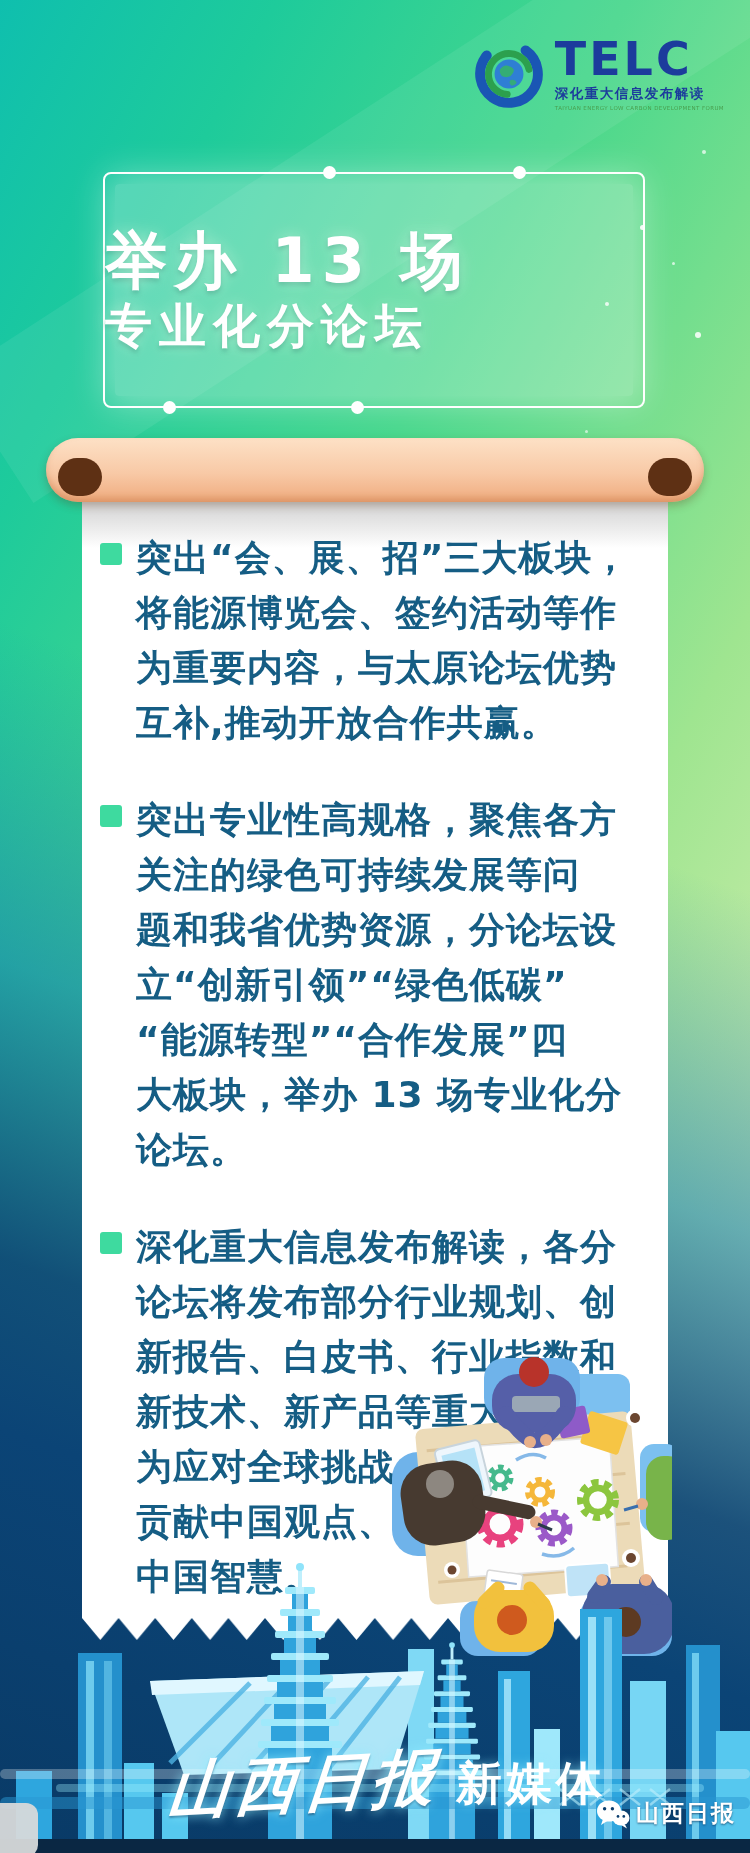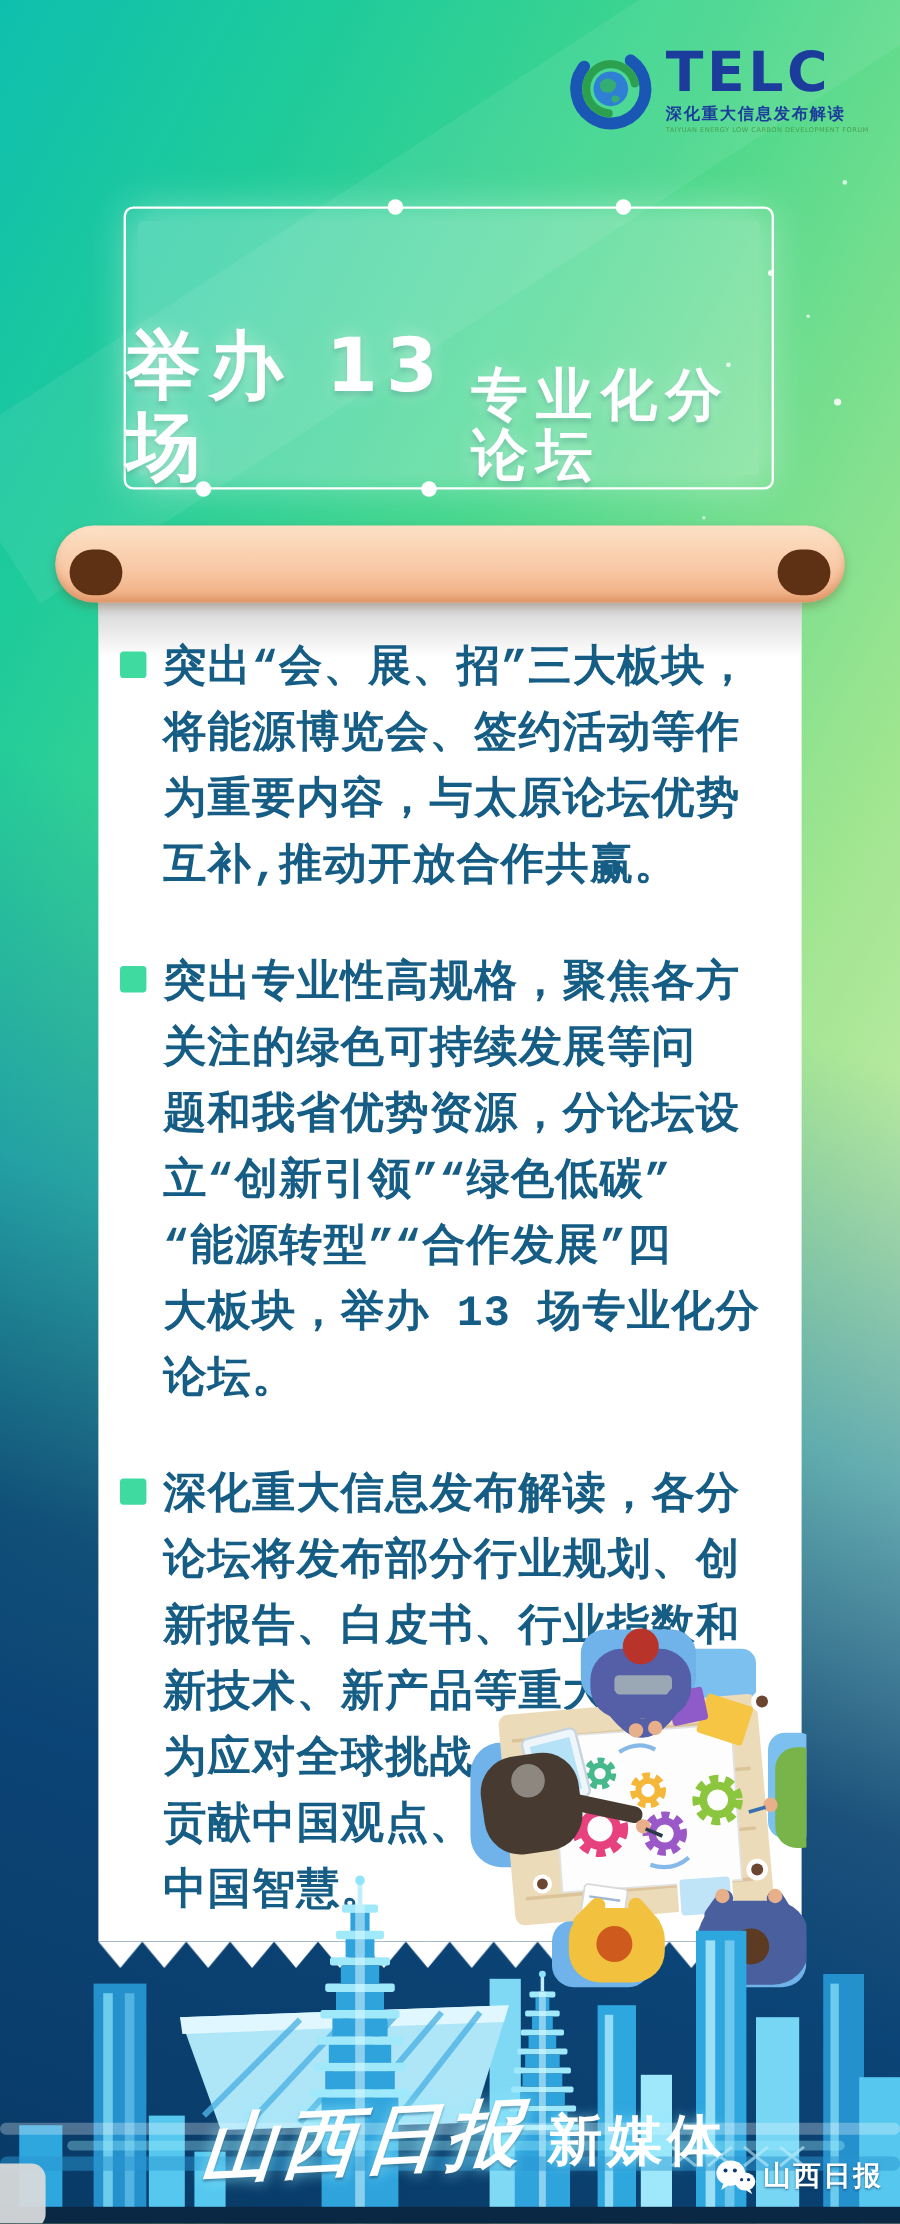--- a/index.html
+++ b/index.html
@@ -8,55 +8,55 @@
   .poster { position:relative; width:750px; height:1853px; margin:0 auto; overflow:hidden;
     background:
       linear-gradient(200deg, rgba(9,58,102,0) 42%, rgba(16,120,180,0.55) 58%, rgba(11,68,118,0.92) 72%, #0b4476 80%, #093a66 100%),
       linear-gradient(118deg, #0fbfae 0%, #1ecb9b 16%, #47d78c 36%, #9fe590 62%, #dcefb6 86%, #eef5c8 100%);
   }
   .beam { position:absolute; left:-80px; top:120px; width:900px; height:150px;
     background:rgba(255,255,255,0.07); transform:rotate(-33deg); }
   .sparkle { position:absolute; border-radius:50%; background:#fff; }
 
   
-  .logo { position:absolute; top:36px; right:26px; display:flex; align-items:center; gap:8px; }
+  .logo { position:absolute; top:36px; right:26px; display:flex; gap:8px; }
   .logo-emblem { width:76px; height:76px; }
   .logo-text { display:flex; flex-direction:column; align-items:flex-start; }
   .logo-acronym { font-size:46px; font-weight:900; color:#1c3c9c; letter-spacing:3px; line-height:1; }
   .logo-cn { font-size:13.5px; font-weight:bold; color:#1c3c9c; letter-spacing:1.5px; margin-top:3px; white-space:nowrap; }
   .logo-en { font-size:5.5px; color:#49a050; letter-spacing:0.4px; margin-top:2px; white-space:nowrap; }
 
   
   .title-frame { position:absolute; left:103px; top:172px; width:542px; height:236px;
     border:2.5px solid #fff; border-radius:8px; }
   .title-glow { position:absolute; inset:10px; background:rgba(255,255,255,0.26);
     box-shadow:0 0 34px 10px rgba(255,255,255,0.35); border-radius:4px; }
   .frame-dot { position:absolute; width:13px; height:13px; background:#fff; border-radius:50%; }
   .dot-t1 { left:218px; top:-8px; } .dot-t2 { left:408px; top:-8px; }
   .dot-b1 { left:58px;  bottom:-8px; } .dot-b2 { left:246px; bottom:-8px; }
-  .title-text { position:absolute; inset:0; display:flex; flex-direction:row; justify-content:center;
-    align-items:flex-end; gap:6px; }
+  .title-text { position:absolute; inset:0; display:flex; flex-direction:column; justify-content:center;
+    align-items:flex-start; gap:6px; }
   .title-line { color:#fff; font-weight:900; letter-spacing:7px; line-height:1.08;
     text-shadow:0 0 16px rgba(170,235,205,0.95), 0 3px 4px rgba(30,110,95,0.35); }
   .title-line1 { font-size:62px; } .title-line2 { font-size:47px; }
 
   
   .paper { position:absolute; left:82px; top:470px; width:586px; height:1148px; background:#fff; z-index:3; }
   .paper::before { content:""; position:absolute; left:0; top:0; width:100%; height:78px;
     background:linear-gradient(180deg, #9d9d9d 0%, #c9c9c9 30%, rgba(255,255,255,0) 100%); }
   .zigzag { position:absolute; left:82px; top:1618px; z-index:3; display:block; }
   .roller { position:absolute; left:46px; top:438px; width:658px; height:64px; border-radius:32px;
     background:linear-gradient(180deg, #fde1c6 0%, #f8c9a6 55%, #efab7e 100%);
     box-shadow:0 4px 8px rgba(90,50,20,0.28), inset 0 -4px 6px rgba(190,110,60,0.35); z-index:4; }
   .roller-cap { position:absolute; top:20px; width:44px; height:38px; background:#5e3014; border-radius:19px; }
   .cap-left { left:12px; } .cap-right { right:12px; }
 
   
   .scroll-content { position:absolute; left:82px; top:470px; width:586px; padding:60px 26px 0 18px; z-index:5; }
-  .bullet-item { display:flex; align-items:flex-start; margin-bottom:42px;font-family:Liberation Mono, monospace; }
+  .bullet-item { display:flex; align-items:flex-start; margin-bottom:42px; }
   .bullet-marker { flex:0 0 22px; width:22px; height:22px; margin:13px 14px 0 0; border-radius:3px; background:#3eda9f; }
   .bullet-text { font-size:36px; font-weight:bold; color:#155d84; line-height:55px;
     letter-spacing:1px; white-space:pre-line; }
 
   
   .illustration { position:absolute; left:388px; top:1352px; z-index:6; }
 
   
   .skyline { position:absolute; left:0; top:1553px; z-index:7; display:block; }
   .brand { position:absolute; left:168px; top:1742px; z-index:8; display:flex; align-items:center; gap:16px; }

